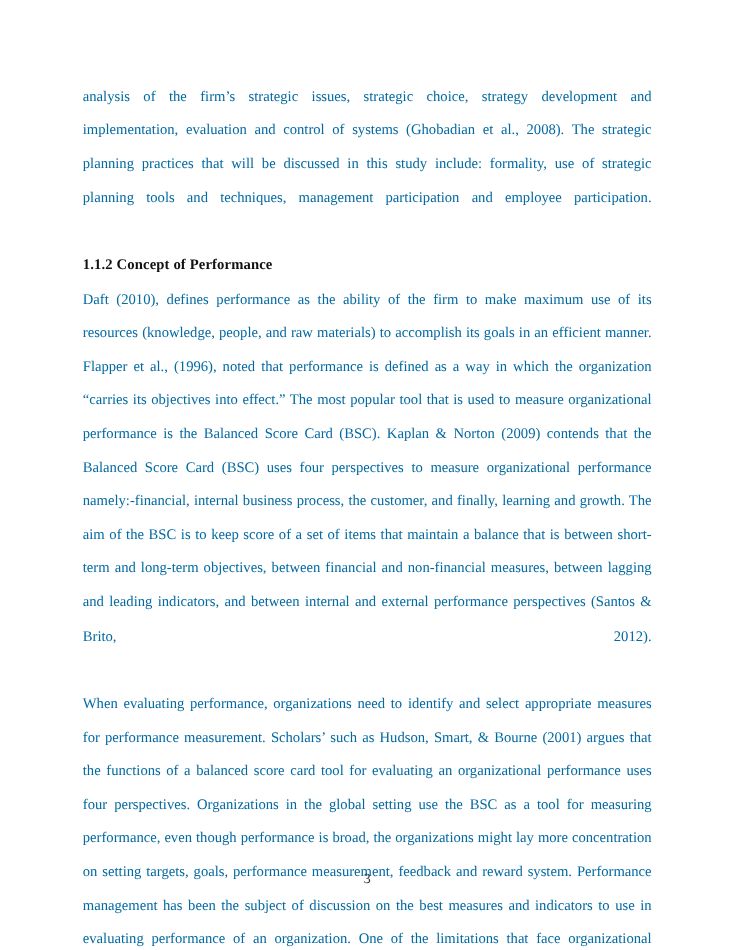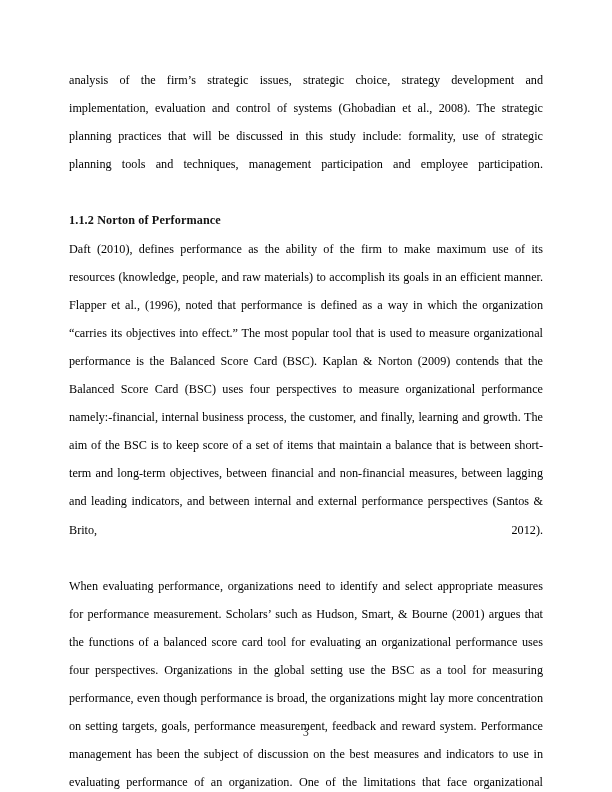--- a/index.html
+++ b/index.html
@@ -27,21 +27,21 @@
     top: 66px;
     width: 474px;
   }
 
   p.body-para {
     margin: 0;
     font-size: 12.2px;
     line-height: 28.1px;
     text-align: justify;
     text-justify: inter-word;
-    color: #000000;
+    color: #0369a1;
     hyphens: none;
     -webkit-hyphens: none;
   }
 
   
   p.body-para::after {
     content: "";
     display: inline-block;
     width: 100%;
   }
@@ -69,21 +69,21 @@
 </style>
 </head>
 <body>
 
 <div class="page">
 
   <div class="text-column">
 
     <p class="body-para">analysis of the firm’s strategic issues, strategic choice, strategy development and implementation, evaluation and control of systems (Ghobadian et al., 2008). The strategic planning practices that will be discussed in this study include: formality, use of strategic planning tools and techniques, management participation and employee participation.</p>
 
-    <h2 class="section-heading">1.1.2 Norton of Performance</h2>
+    <h2 class="section-heading">1.1.2 Concept of Performance</h2>
 
     <p class="body-para">Daft (2010), defines performance as the ability of the firm to make maximum use of its resources (knowledge, people, and raw materials) to accomplish its goals in an efficient manner. Flapper et al., (1996), noted that performance is defined as a way in which the organization “carries its objectives into effect.” The most popular tool that is used to measure organizational performance is the Balanced Score Card (BSC). Kaplan &amp; Norton (2009) contends that the Balanced Score Card (BSC) uses four perspectives to measure organizational performance namely:-financial, internal business process, the customer, and finally, learning and growth. The aim of the BSC is to keep score of a set of items that maintain a balance that is between short-term and long-term objectives, between financial and non-financial measures, between lagging and leading indicators, and between internal and external performance perspectives (Santos &amp; Brito, 2012).</p>
 
     <p class="body-para">When evaluating performance, organizations need to identify and select appropriate measures for performance measurement. Scholars’ such as Hudson, Smart, &amp; Bourne (2001) argues that the functions of a balanced score card tool for evaluating an organizational performance uses four perspectives. Organizations in the global setting use the BSC as a tool for measuring performance, even though performance is broad, the organizations might lay more concentration on setting targets, goals, performance measurement, feedback and reward system. Performance management has been the subject of discussion on the best measures and indicators to use in evaluating performance of an organization. One of the limitations that face organizational</p>
 
   </div>
 
   <div class="page-number">3</div>
 
 </div>

